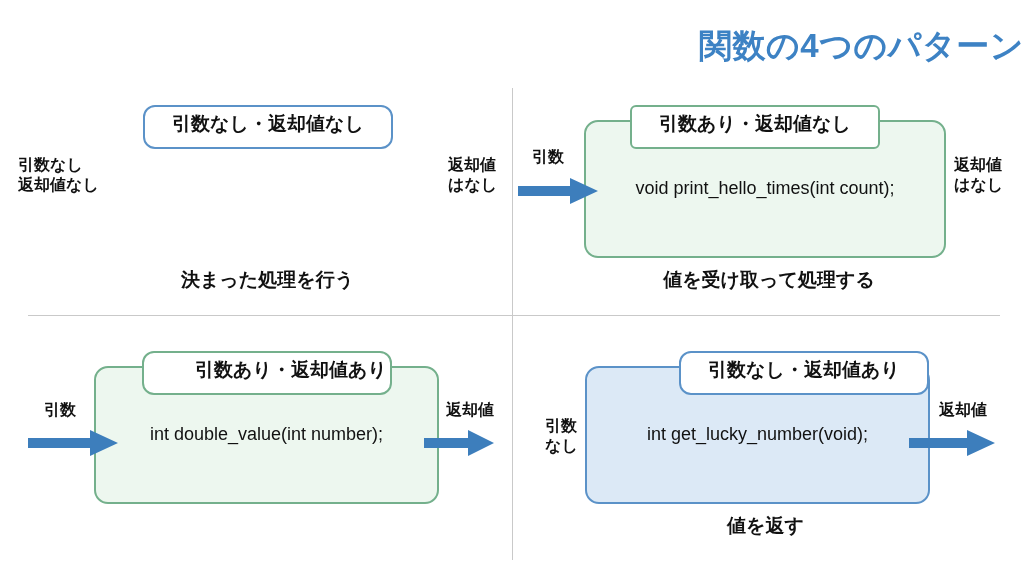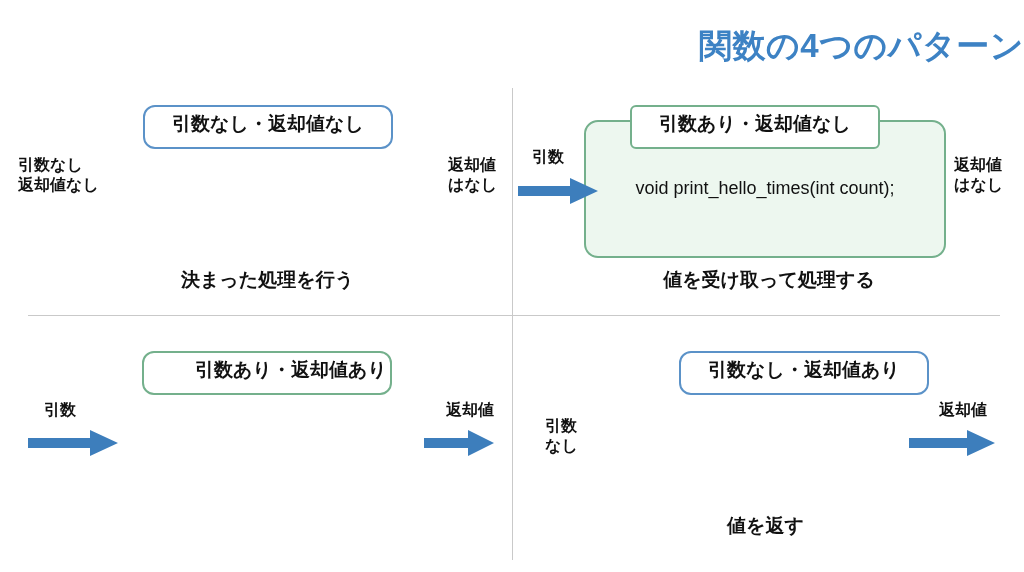--- a/index.html
+++ b/index.html
@@ -188,40 +188,46 @@
   <div class="quad q3">
 
     <div class="side-note" style="left:44px; top:62px;">
       <div>引数</div>
     </div>
 
     <svg class="arrow-svg" style="left:28px; top:92px;" width="92" height="26" viewBox="0 0 92 26">
       <path d="M0,8 L62,8 L62,0 L90,13 L62,26 L62,18 L0,18 Z" fill="#3d7ebc"></path>
     </svg>
 
+    <div class="fn-box green" style="left:94px; top:28px; width:345px; height:138px;">
+      <div class="sig" style="top:56px;">int double_value(int number);</div>
+    </div>
 
     <div class="badge green" style="left:142px; top:13px; width:250px;padding-left:48px;">引数あり・返却値あり</div>
 
     <svg class="arrow-svg" style="left:424px; top:92px;" width="72" height="26" viewBox="0 0 72 26">
       <path d="M0,8 L44,8 L44,0 L70,13 L44,26 L44,18 L0,18 Z" fill="#3d7ebc"></path>
     </svg>
 
     <div class="side-note" style="left:446px; top:62px;">
       <div>返却値</div>
     </div>
 
   </div>
 
   <div class="quad q4">
 
     <div class="side-note" style="left:33px; top:78px;">
       <div>引数</div>
       <div>なし</div>
     </div>
 
+    <div class="fn-box blue" style="left:73px; top:28px; width:345px; height:138px;">
+      <div class="sig" style="top:56px;">int get_lucky_number(void);</div>
+    </div>
 
     <div class="badge blue" style="left:119px; top:13px; width:250px;margin-left:48px;">引数なし・返却値あり</div>
 
     <svg class="arrow-svg" style="left:397px; top:92px;" width="88" height="26" viewBox="0 0 88 26">
       <path d="M0,8 L58,8 L58,0 L86,13 L58,26 L58,18 L0,18 Z" fill="#3d7ebc"></path>
     </svg>
 
     <div class="side-note" style="left:427px; top:62px;">
       <div>返却値</div>
     </div>

